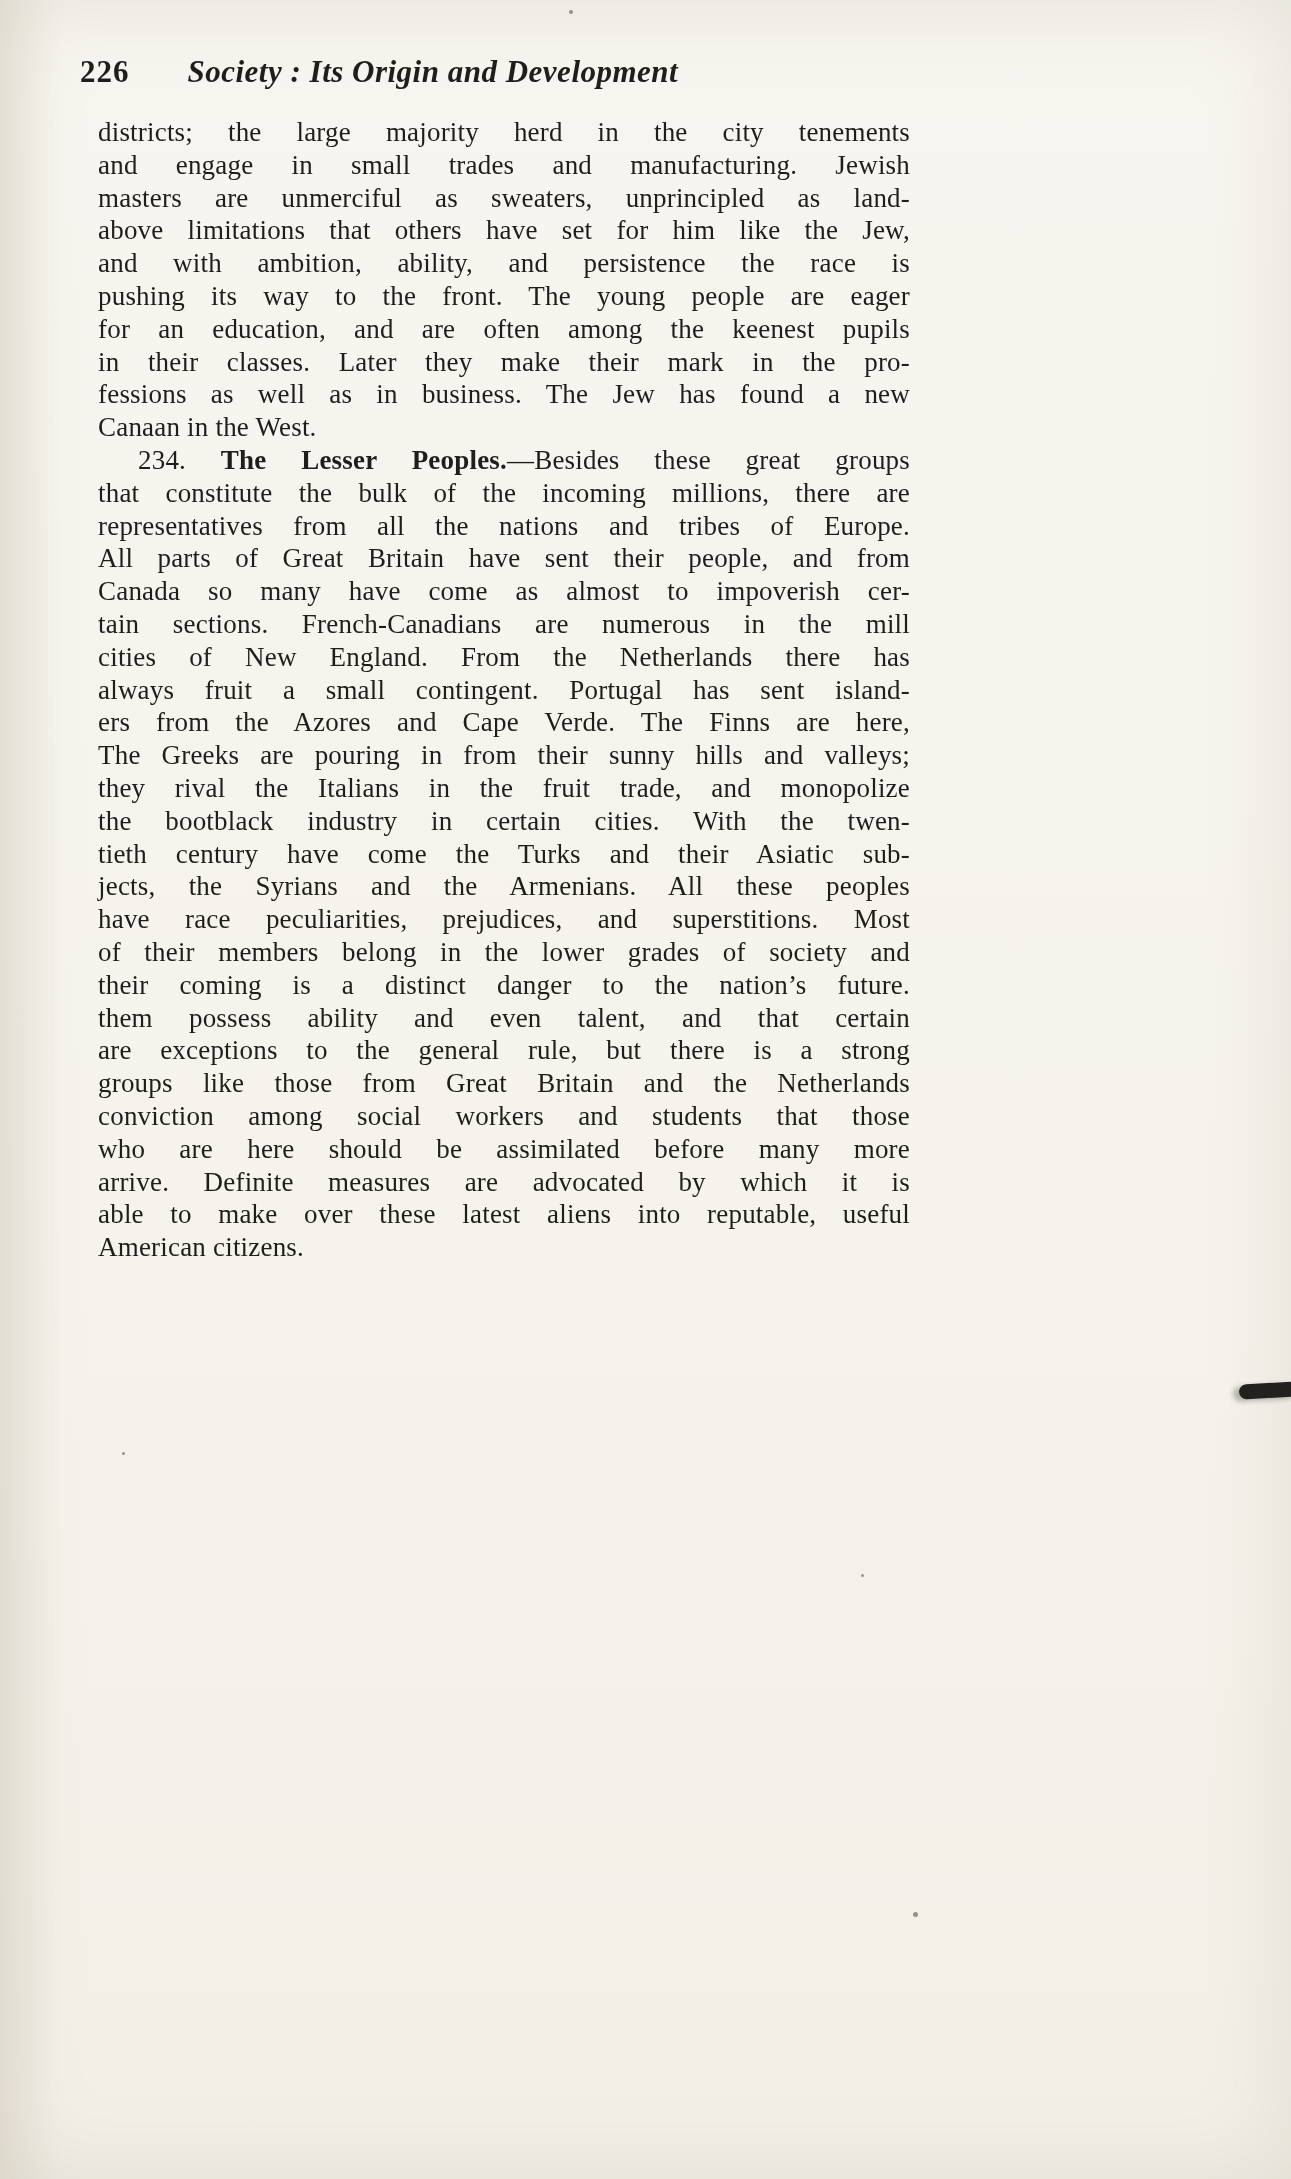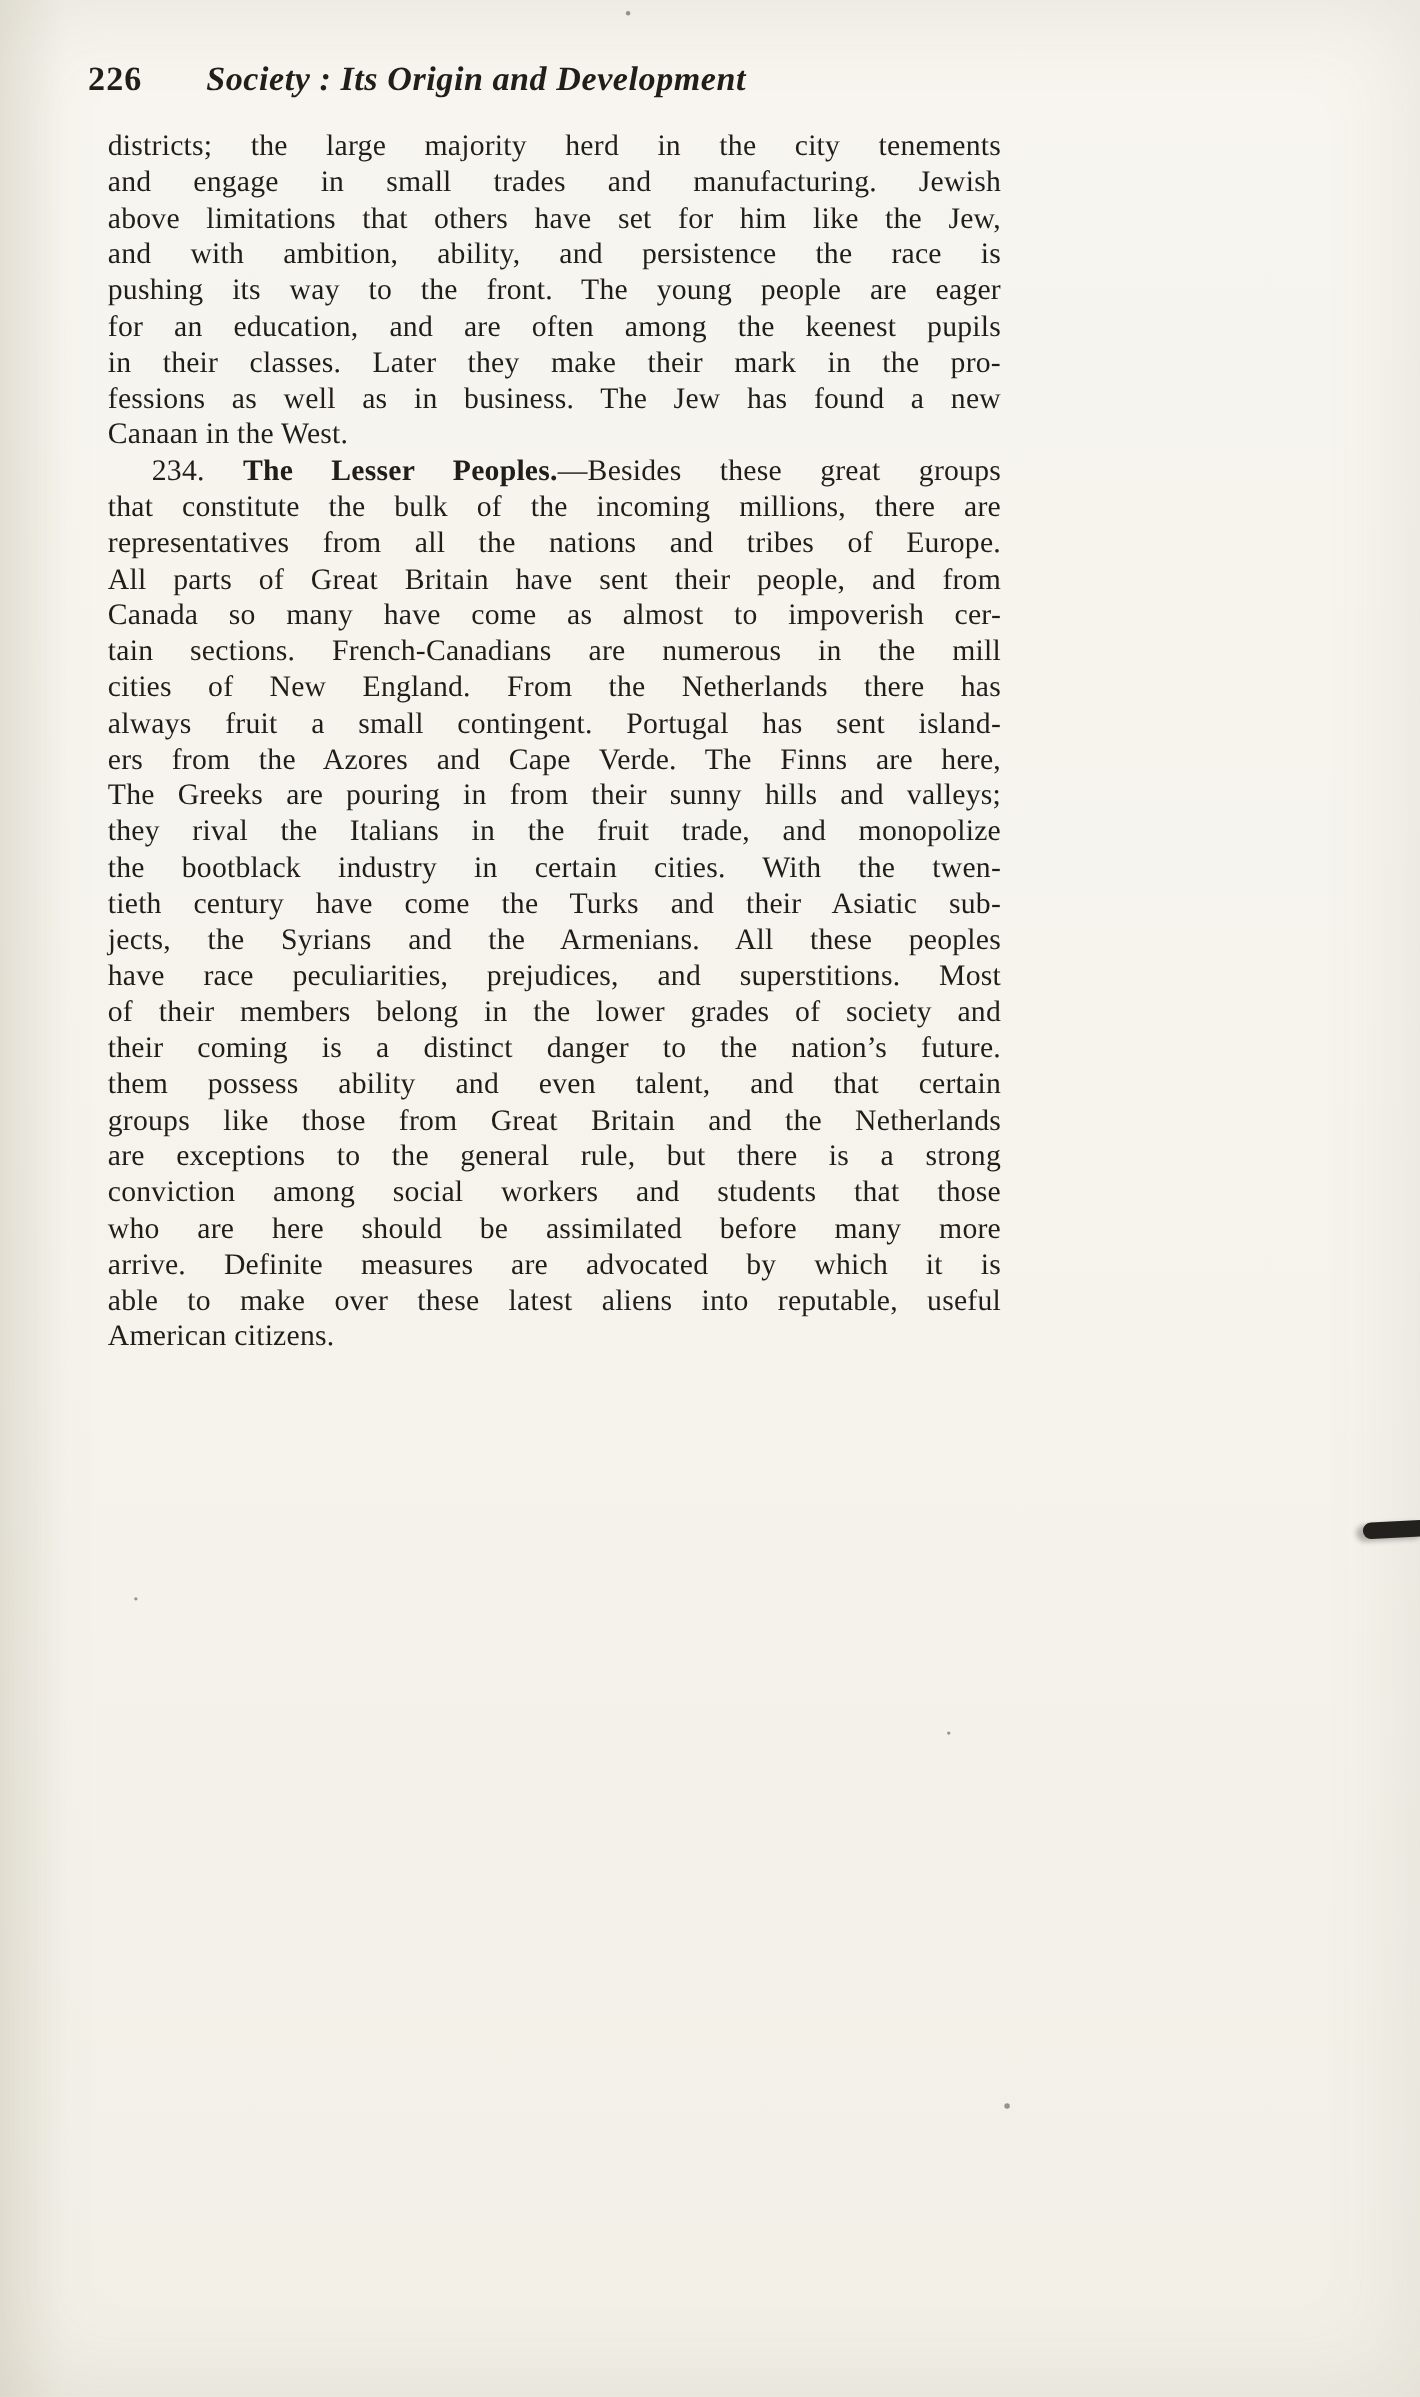--- a/index.html
+++ b/index.html
@@ -83,20 +83,21 @@
 <div class="page">
 
   <div class="header">
     <span class="page-number">226</span><span class="book-title">Society : Its Origin and Development</span>
   </div>
 
   <div class="body-text">
 
     <div class="line">districts; the large majority herd in the city tenements</div>
     <div class="line">and engage in small trades and manufacturing. Jewish</div>
+    <div class="line">masters are unmerciful as sweaters, unprincipled as land-</div>
     <div class="line">above limitations that others have set for him like the Jew,</div>
     <div class="line">and with ambition, ability, and persistence the race is</div>
     <div class="line">pushing its way to the front. The young people are eager</div>
     <div class="line">for an education, and are often among the keenest pupils</div>
     <div class="line">in their classes. Later they make their mark in the pro-</div>
     <div class="line">fessions as well as in business. The Jew has found a new</div>
     <div class="line last">Canaan in the West.</div>
 
     <div class="line indent"><span>234.</span> <span class="bold">The Lesser Peoples.</span><span>—Besides these great groups</span></div>
     <div class="line">that constitute the bulk of the incoming millions, there are</div>
@@ -109,22 +110,22 @@
     <div class="line">ers from the Azores and Cape Verde. The Finns are here,</div>
     <div class="line">The Greeks are pouring in from their sunny hills and valleys;</div>
     <div class="line">they rival the Italians in the fruit trade, and monopolize</div>
     <div class="line">the bootblack industry in certain cities. With the twen-</div>
     <div class="line">tieth century have come the Turks and their Asiatic sub-</div>
     <div class="line">jects, the Syrians and the Armenians. All these peoples</div>
     <div class="line">have race peculiarities, prejudices, and superstitions. Most</div>
     <div class="line">of their members belong in the lower grades of society and</div>
     <div class="line">their coming is a distinct danger to the nation’s future.</div>
     <div class="line">them possess ability and even talent, and that certain</div>
+    <div class="line">are exceptions to the general rule, but there is a strong</div>
     <div class="line">groups like those from Great Britain and the Netherlands</div>
-    <div class="line">are exceptions to the general rule, but there is a strong</div>
     <div class="line">conviction among social workers and students that those</div>
     <div class="line">who are here should be assimilated before many more</div>
     <div class="line">arrive. Definite measures are advocated by which it is</div>
     <div class="line">able to make over these latest aliens into reputable, useful</div>
     <div class="line last">American citizens.</div>
 
   </div>
 
   <div class="smudge"></div>
   <div class="speck" style="left:569px; top:10px; width:4px; height:4px;"></div>

